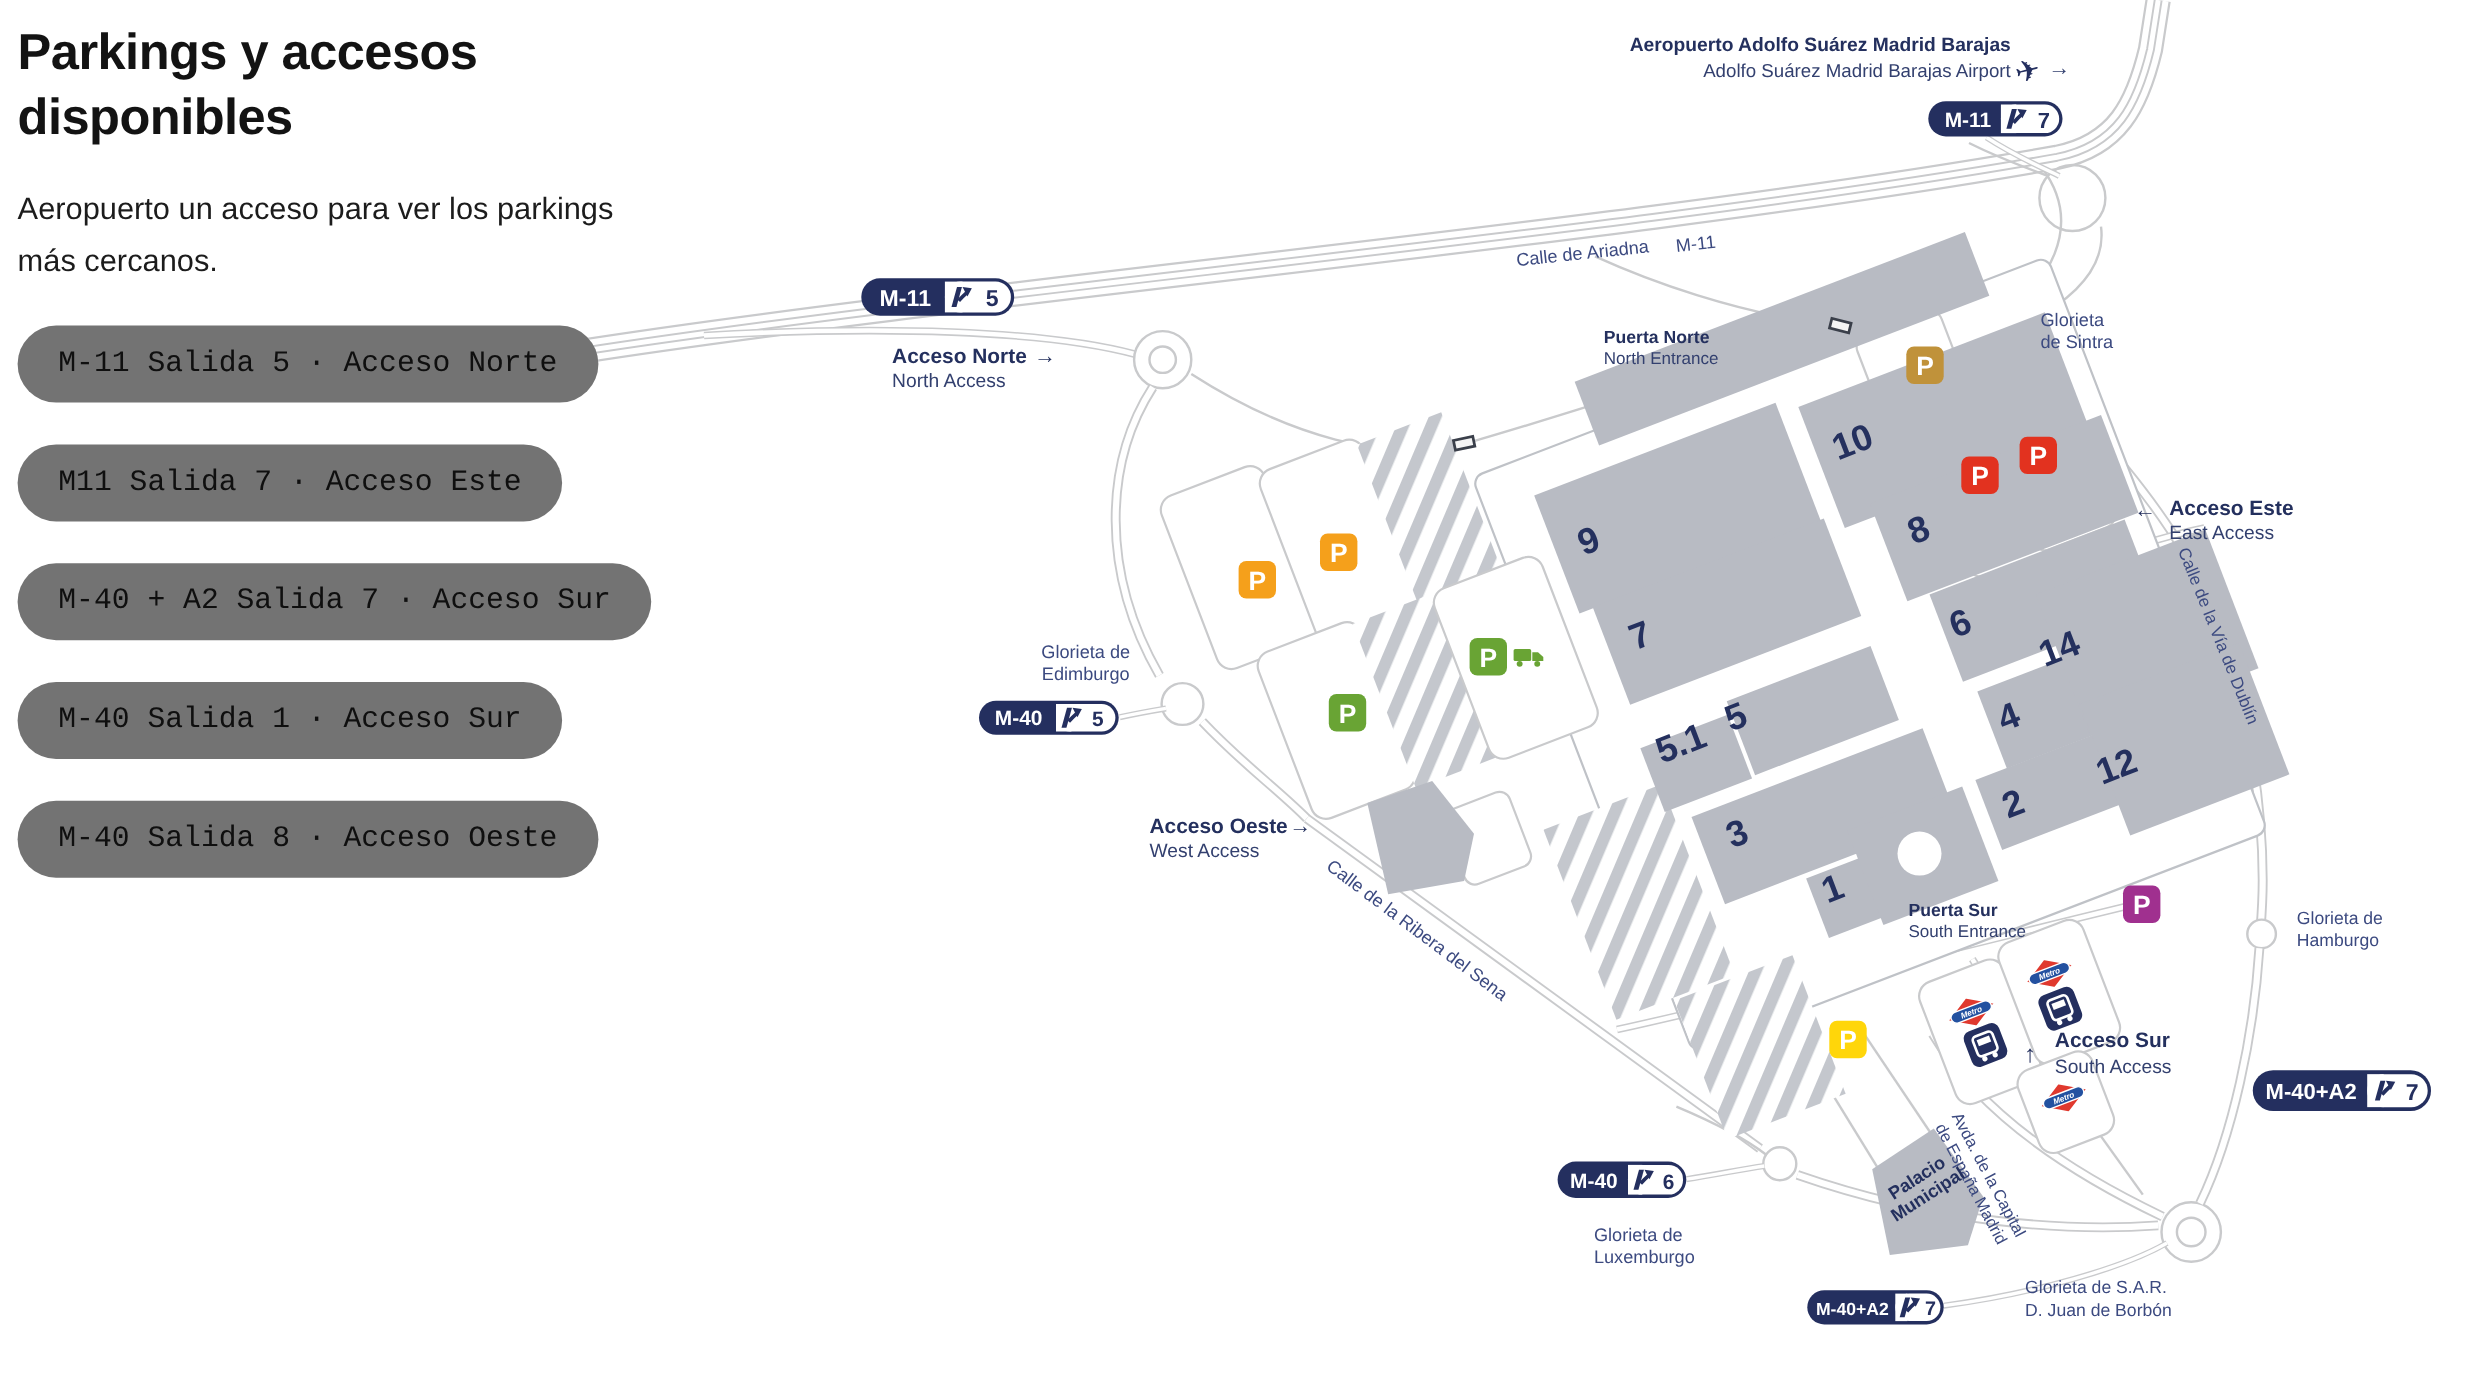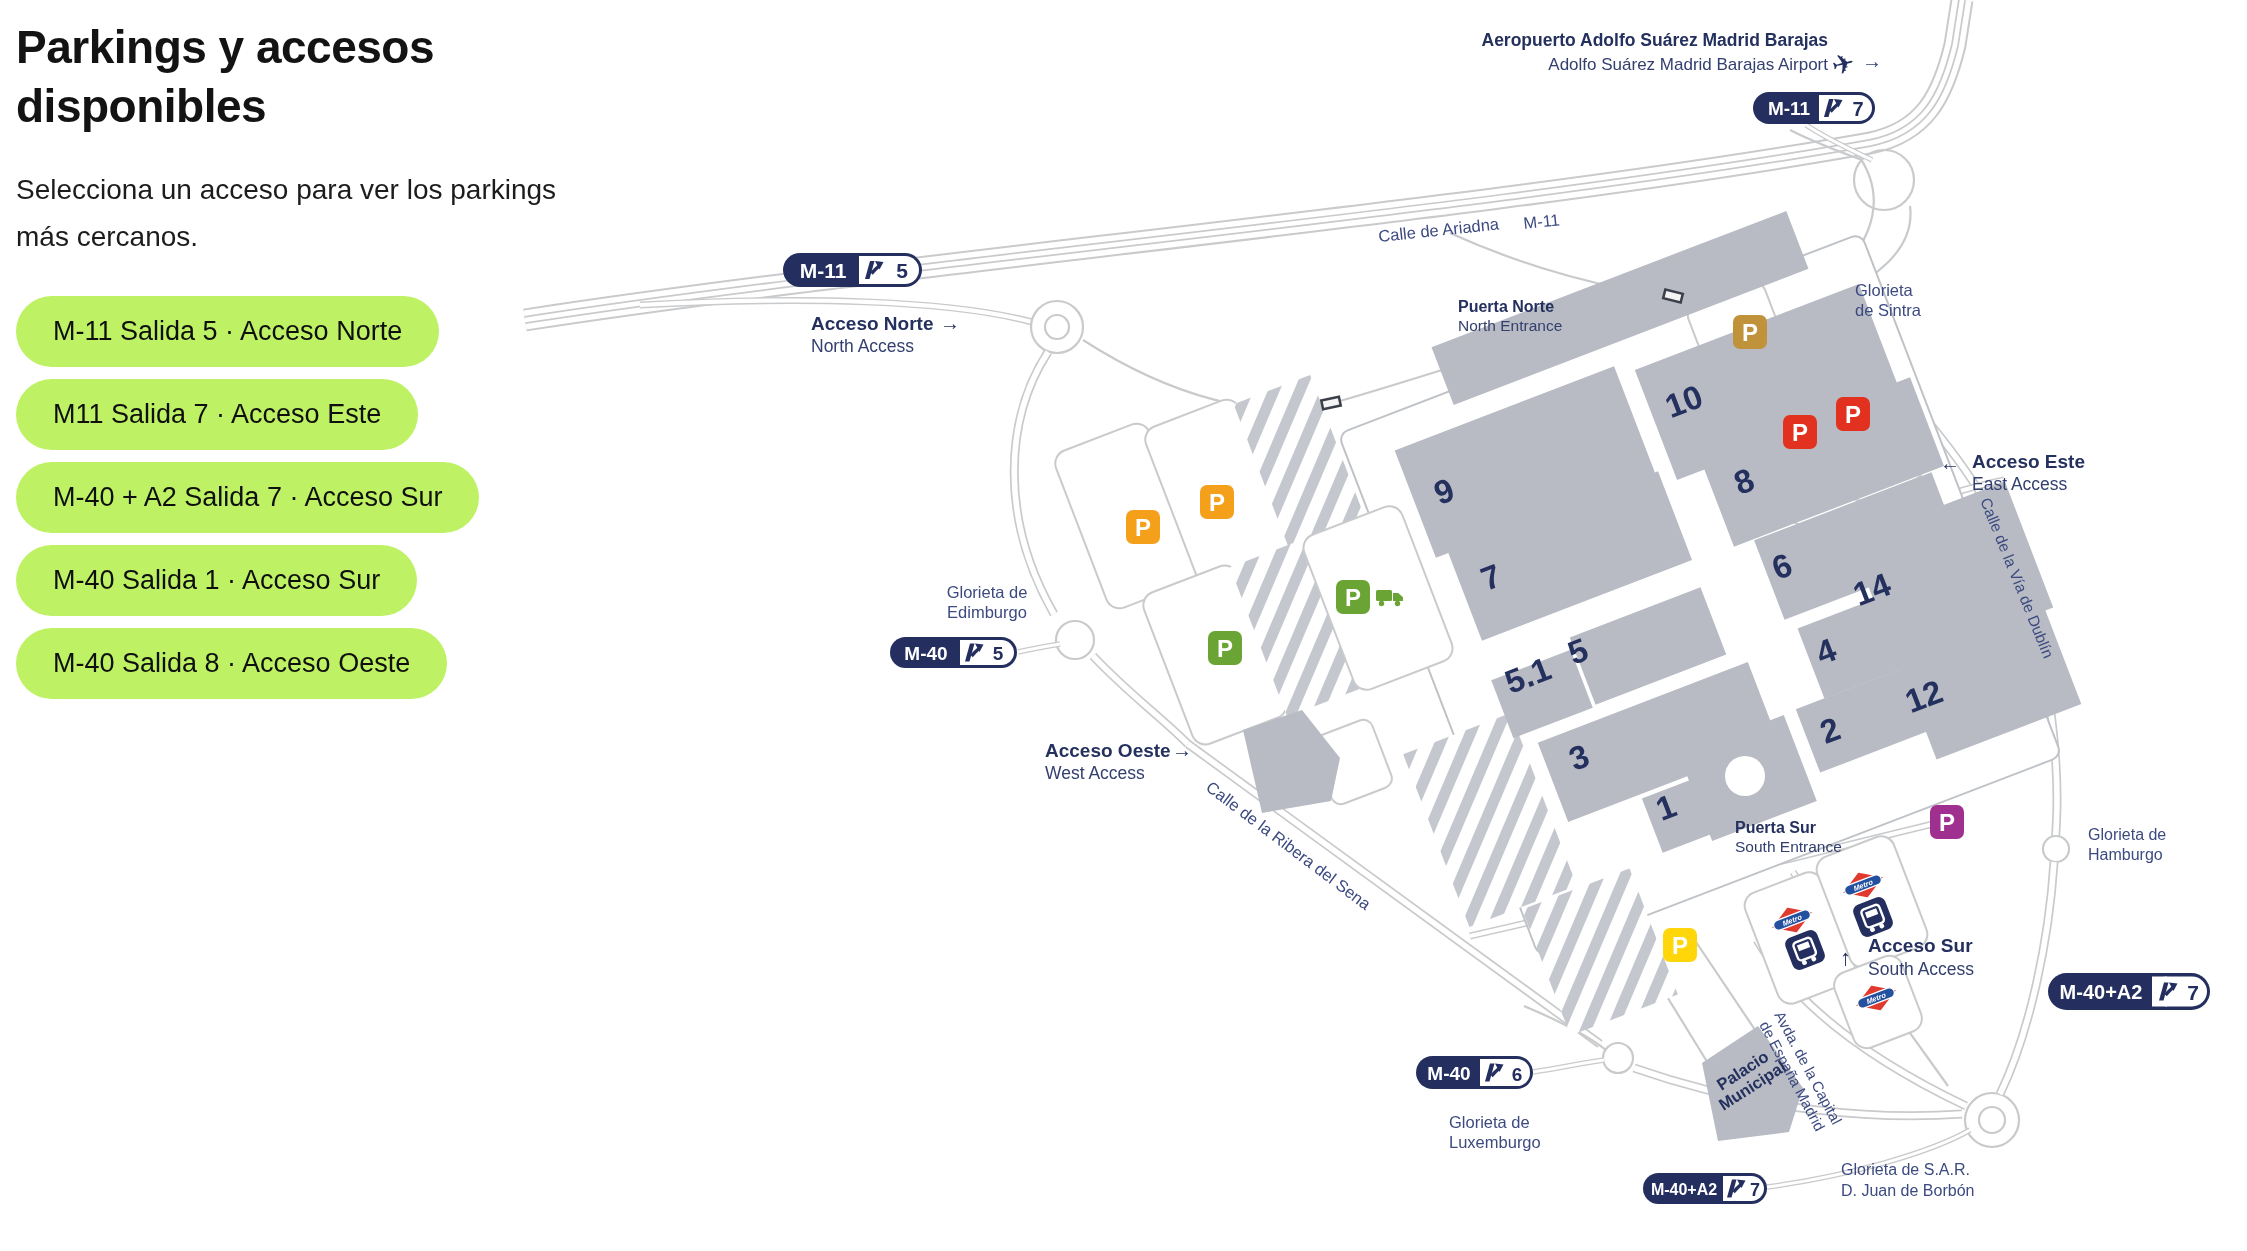--- a/index.html
+++ b/index.html
@@ -6,23 +6,23 @@
   body{width:2247px;height:1251px;position:relative;overflow:hidden;
        font-family:"Liberation Sans",sans-serif;}
 
   
   .panel{position:absolute;left:16px;top:18px;width:600px;z-index:5;}
   .panel h1{font-size:46px;line-height:1.28;margin:0;color:#131313;
             font-weight:700;width:560px;letter-spacing:-0.5px;}
   .panel .subtitle{font-size:28px;line-height:1.68;color:#1c1c1c;
                    margin-top:30px;width:545px;}
   .btn-list{margin-top:36px;}
-  .pill{display:table;background:#bef264;border:none;border-radius:40px;
-        padding:20px 37px;font-size:27px;color:#0f0f0f;margin-bottom:12px;
-        font-family:Liberation Sans, sans-serif;cursor:pointer;white-space:nowrap;}
+  .pill{display:table;background:#737373;border:none;border-radius:40px;
+        padding:20px 37px;font-size:27px;color:#0f0f0f;margin-bottom:38px;
+        font-family:Liberation Mono, monospace;cursor:pointer;white-space:nowrap;}
 
   
   svg{position:absolute;left:0;top:0;}
   svg text{font-family:"Liberation Sans",sans-serif;}
   .rc{fill:none;stroke:#c9cacc;stroke-width:2.2;}
   .hw1{fill:none;stroke:#c9cacc;stroke-width:23;}
   .hw2{fill:none;stroke:#ffffff;stroke-width:19;}
   .hw3{fill:none;stroke:#c9cacc;stroke-width:8;}
   .hw4{fill:none;stroke:#ffffff;stroke-width:4.5;}
   .rcase9{fill:none;stroke:#c9cacc;stroke-width:9;}
@@ -343,21 +343,21 @@
       <rect class="badge-white" x="80" y="3" width="11" height="25"></rect>
       <text class="badge-road" font-size="16" x="41" y="22" text-anchor="middle">M-40+A2</text>
       <use href="#exit-glyph" class="exit-use" x="83" y="4.5"></use>
       <text class="badge-exit" font-size="18" x="112" y="22.5" text-anchor="middle">7</text>
     </g>
   </g>
 </svg>
 
 <div class="panel">
   <h1>Parkings y accesos disponibles</h1>
-  <div class="subtitle">Selecciona un acceso para ver los parkings más cercanos.</div>
+  <div class="subtitle">Aeropuerto un acceso para ver los parkings más cercanos.</div>
   <div class="btn-list">
     <button class="pill">M-11 Salida 5 · Acceso Norte</button>
     <button class="pill">M11 Salida 7 · Acceso Este</button>
     <button class="pill">M-40 + A2 Salida 7 · Acceso Sur</button>
     <button class="pill">M-40 Salida 1 · Acceso Sur</button>
     <button class="pill">M-40 Salida 8 · Acceso Oeste</button>
   </div>
 </div>
 
 </body></html>

